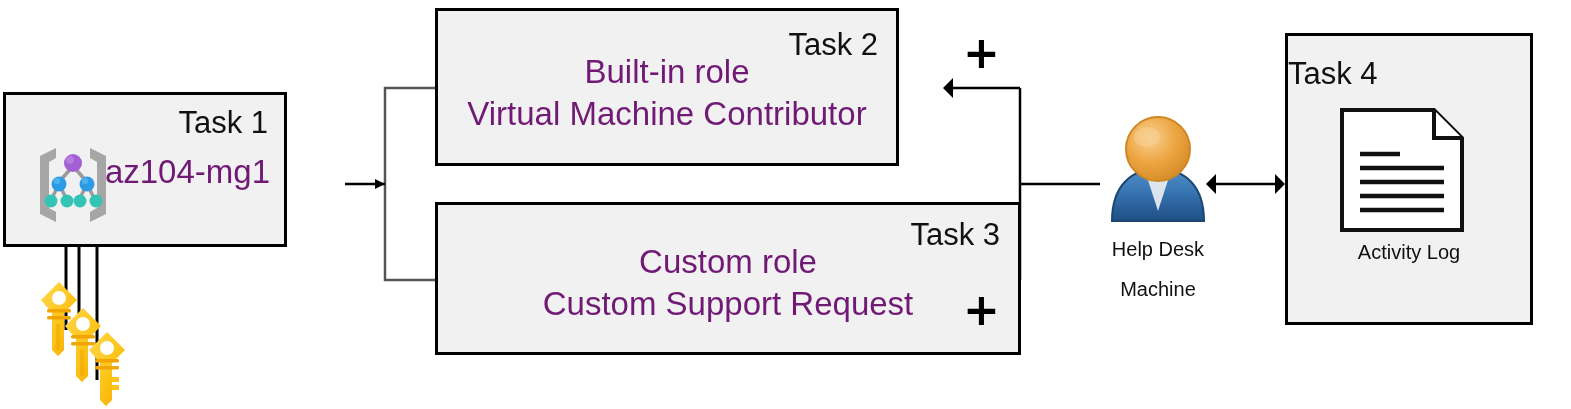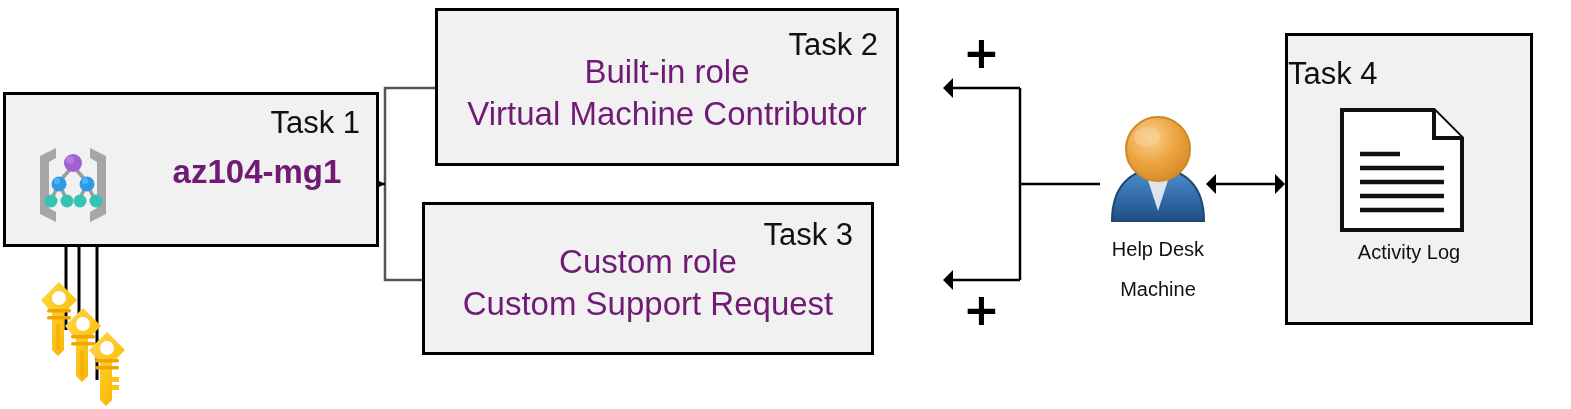--- a/index.html
+++ b/index.html
@@ -111,23 +111,23 @@
       <path d="M1275,174 L1285,184 L1275,194 z" fill="#000000"></path>
     </g>
 
     <g>
       <path d="M66,330 L66,205" fill="none" stroke="#000000" stroke-width="3" marker-end="url(#arrowUp)"></path>
       <path d="M79,355 L79,205" fill="none" stroke="#000000" stroke-width="3" marker-end="url(#arrowUp)"></path>
       <path d="M97,380 L97,222" fill="none" stroke="#000000" stroke-width="3" marker-end="url(#arrowUp)"></path>
     </g>
   </svg>
 
-  <div class="box" style="left:3px; top:92px; width:376px; height:155px;">
+  <div class="box" style="left:3px; top:92px; width:284px; height:155px;">
     <span class="task-tag" style="right:16px; top:12px;">Task 1</span>
-    <span class="box-text" style="top:58px; left:auto; right:14px; width:210px; text-align:center;font-weight:bold;">az104-mg1</span>
+    <span class="box-text" style="top:58px; left:auto; right:14px; width:210px; text-align:right;">az104-mg1</span>
   </div>
 
   <div class="icon-abs" style="left:30px; top:138px; width:86px; height:92px;">
     <svg viewBox="0 0 86 92" width="86" height="92" xmlns="http://www.w3.org/2000/svg">
 
       <path d="M26,10 L10,18 L10,76 L26,84 L26,74 L19,70 L19,24 L26,20 z" fill="#a6a6a6"></path>
 
       <path d="M60,10 L76,18 L76,76 L60,84 L60,74 L67,70 L67,24 L60,20 z" fill="#a6a6a6"></path>
 
       <g stroke="#9b9b9b" stroke-width="3.5" fill="none">
@@ -187,21 +187,21 @@
       </g>
     </svg>
   </div>
 
   <div class="box" style="left:435px; top:8px; width:464px; height:158px;">
     <span class="task-tag" style="right:18px; top:18px;">Task 2</span>
     <span class="box-text" style="top:42px;">Built-in role</span>
     <span class="box-text" style="top:84px;">Virtual Machine Contributor</span>
   </div>
 
-  <div class="box" style="left:422px; top:202px; width:452px; height:153px;padding-left:23px;">
+  <div class="box" style="left:435px; top:202px; width:586px; height:153px;padding-left:23px;">
     <span class="task-tag" style="right:18px; top:14px;">Task 3</span>
     <span class="box-text" style="top:80px;">Custom Support Request</span>
     <span class="box-text" style="top:38px;">Custom role</span>
   </div>
 
   <span class="plus" style="left:963px; top:31px;">+</span>
   <span class="plus" style="left:963px; top:288px;">+</span>
 
   <div class="icon-abs" style="left:1100px; top:115px; width:116px; height:110px;">
     <svg viewBox="0 0 116 110" width="116" height="110" xmlns="http://www.w3.org/2000/svg">

